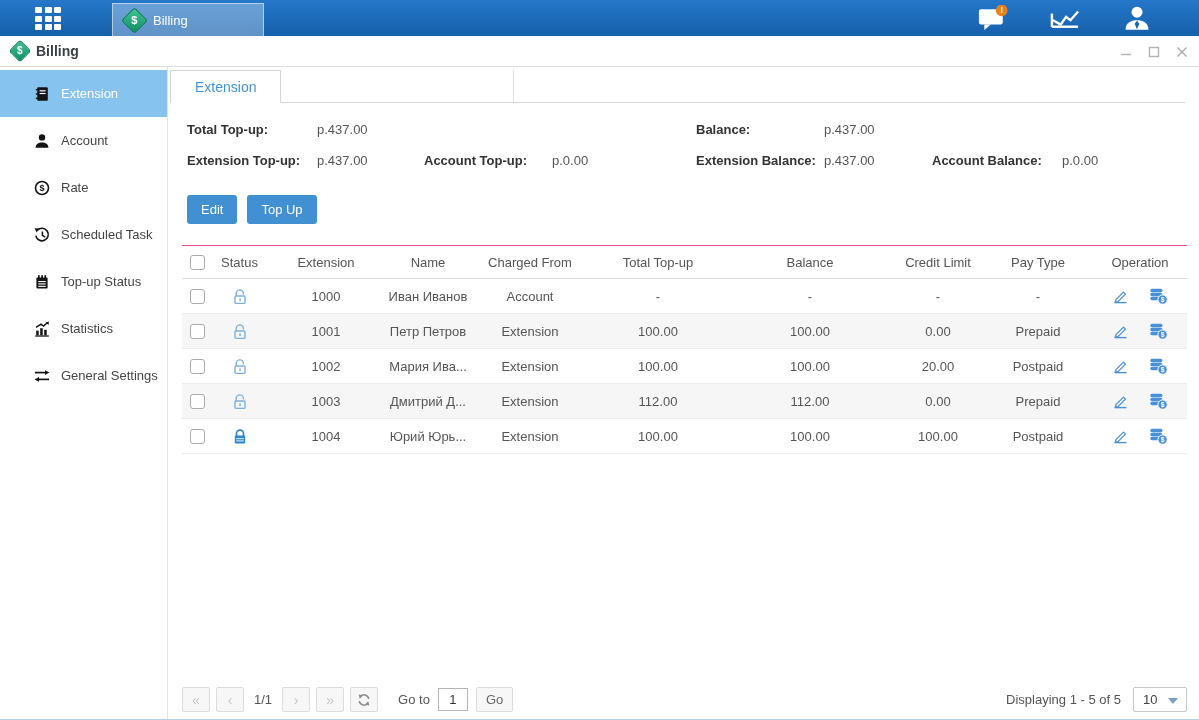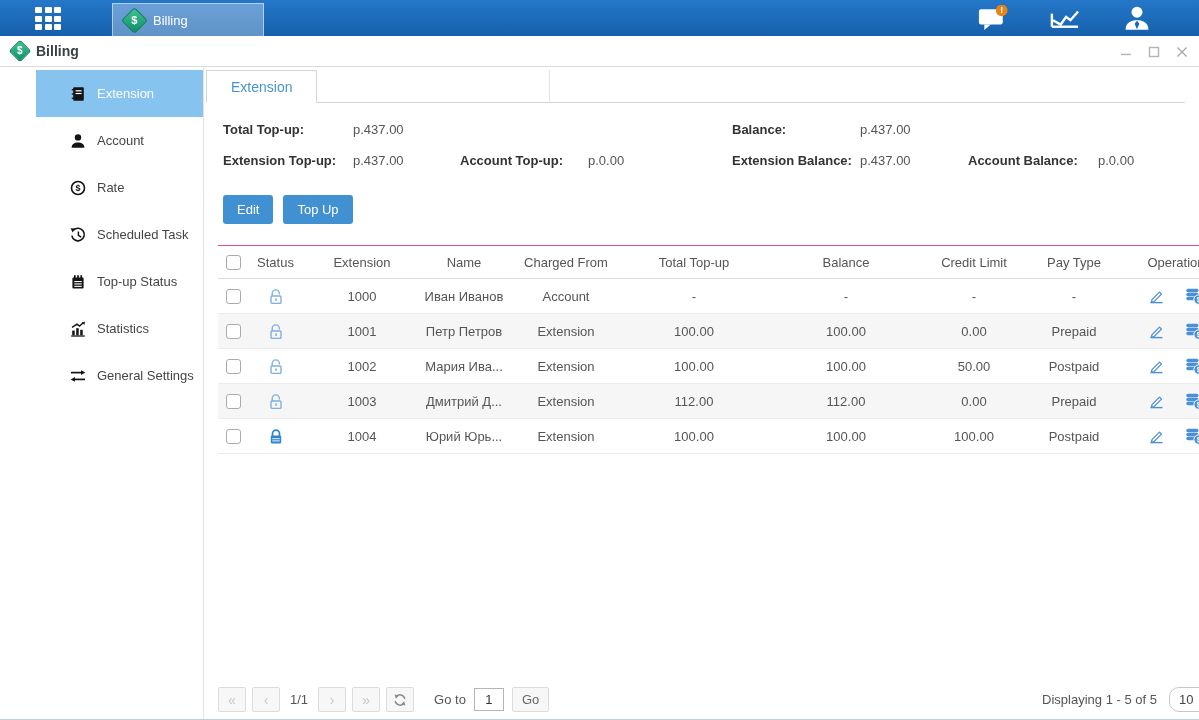--- a/index.html
+++ b/index.html
@@ -27,21 +27,21 @@
   
   .titlebar { height:31px; flex:0 0 31px; background:#fff; border-bottom:1px solid #dcdcdc;
               display:flex; align-items:center; position:relative; }
   .title-left { display:flex; align-items:center; gap:8px; padding-left:12px; font-size:14px; font-weight:bold; color:#3a4045; }
   .trial { position:absolute; left:0; right:0; text-align:center; color:#e2924d; font-size:13px; pointer-events:none; }
   .win-controls { position:absolute; right:10px; top:0; height:31px; display:flex; align-items:center; gap:14px; }
   .win-btn { width:14px; height:14px; display:flex; align-items:center; justify-content:center; color:#b3b3b3; font-size:14px; cursor:pointer; }
   .win-btn svg { display:block; }
 
   
-  .body-row { flex:1; display:flex; min-height:0;margin-left:36px; }
+  .body-row { flex:1; display:flex; min-height:0; }
   .sidebar { width:168px; flex:0 0 168px; border-right:1px solid #e3e3e3; padding-top:3px; background:#fff; }
   .side-item { height:47px; display:flex; align-items:center; gap:11px; padding-left:33px; font-size:13px; color:#454545; cursor:pointer; }
   .side-item .s-icon { width:17px; height:17px; flex:0 0 17px; display:flex; align-items:center; justify-content:center; }
   .side-item.active { background:#87c3ef; color:#fff; }
 
   .content { flex:1; position:relative; padding:3px 14px 0 2px; min-width:0; }
 
   
   .tabstrip { height:33px; border-bottom:1px solid #d5d5d5; display:flex; }
   .tab { padding:0 24px; height:33px; line-height:32px; font-size:14px; color:#4694d1; background:#fff;
@@ -69,21 +69,21 @@
 
   
   .pager { position:absolute; left:14px; bottom:7px; width:1005px; display:flex; align-items:center; font-size:13px; color:#555; }
   .pg-btn { width:28px; height:25px; background:#f7f7f7; border:1px solid #dcdcdc; border-radius:2px;
             display:flex; align-items:center; justify-content:center; color:#c6c6c6; font-size:14px; margin-right:6px; cursor:pointer; }
   .pg-info { margin:0 10px 0 4px; color:#555; }
   .goto-label { margin:0 8px 0 14px; }
   .goto-input { width:30px; height:23px; border:1px solid #b5b5b5; text-align:center; font-size:13px; font-family:inherit; color:#333; }
   .go-btn { height:25px; background:#f7f7f7; border:1px solid #dcdcdc; border-radius:2px; padding:0 9px; font-size:13px; color:#666; margin-left:8px; cursor:pointer; font-family:inherit; }
   .pager-right { margin-left:auto; display:flex; align-items:center; gap:12px; }
-  .page-size { width:54px; height:25px; border:1px solid #c7c7c7; border-radius:10px; display:flex; align-items:center;
+  .page-size { width:54px; height:25px; border:1px solid #c7c7c7; border-radius:2px; display:flex; align-items:center;
                padding-left:9px; position:relative; cursor:pointer; background:#fff; color:#444; }
   .page-size::after { content:""; position:absolute; right:8px; top:10px; border-left:5px solid transparent;
                       border-right:5px solid transparent; border-top:6px solid #7aa0c4; }
 </style>
 </head>
 <body>
 
 <div class="window">
 
   <div class="topbar">
@@ -382,21 +382,21 @@
                   <rect x="3" y="8" width="10" height="7.4" rx="1" fill="none" stroke="#7db0de" stroke-width="1.4"></rect>
                   <rect x="7.3" y="10.4" width="1.5" height="2.6" fill="#7db0de"></rect>
                 </svg>
                 
               </td>
               <td>1002</td>
               <td>Мария Ива...</td>
               <td>Extension</td>
               <td>100.00</td>
               <td>100.00</td>
-              <td>50.00</td>
+              <td>20.00</td>
               <td>Postpaid</td>
               <td class="op-cell">
                 <svg width="17" height="16" viewBox="0 0 17 16">
                   <path d="M2.5 14.6 h12" stroke="#4a90d9" stroke-width="1.4"></path>
                   <path d="M4 11.6 L11.5 4.1 l2 2 L6 13.6 l-2.7 0.7 z" fill="none" stroke="#4a90d9" stroke-width="1.3" stroke-linejoin="round"></path>
                 </svg>
                 <svg width="19" height="17" viewBox="0 0 19 17">
                   <g fill="#4a90d9">
                     <rect x="1.3" y="0.8" width="12.2" height="3.4" rx="1.7"></rect>
                     <rect x="1.3" y="4.8" width="12.2" height="3.4" rx="1.7"></rect>

